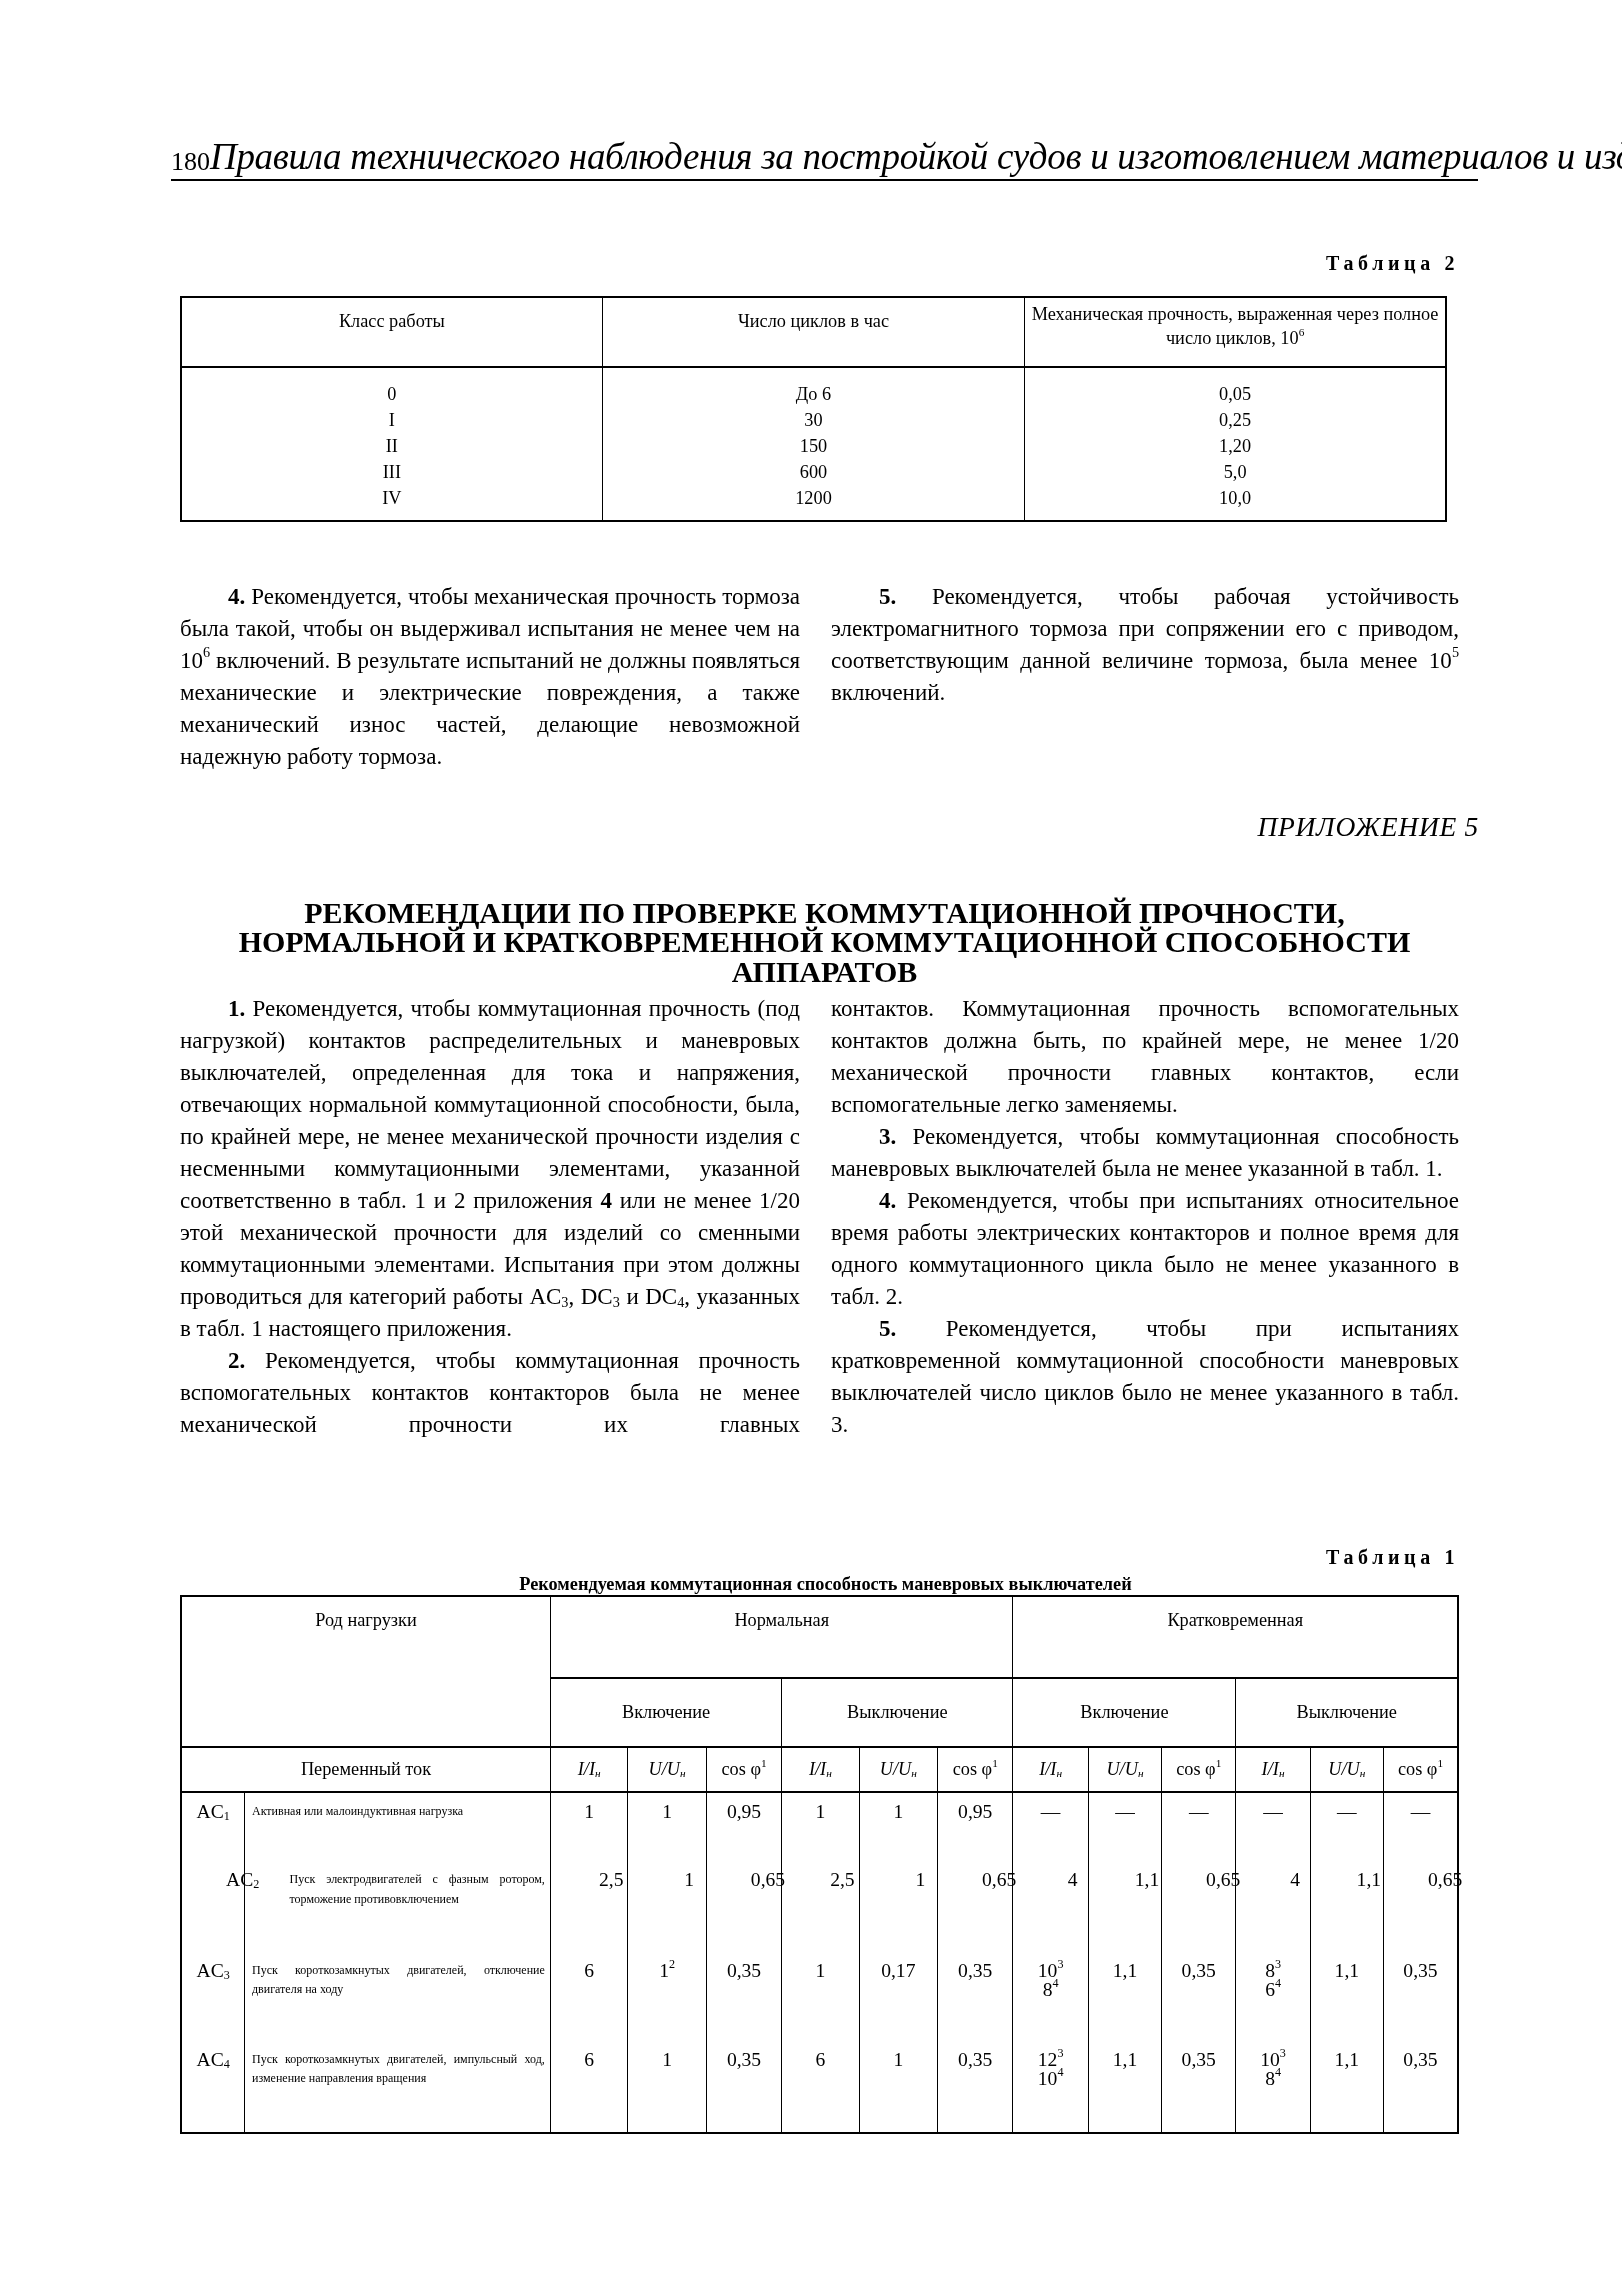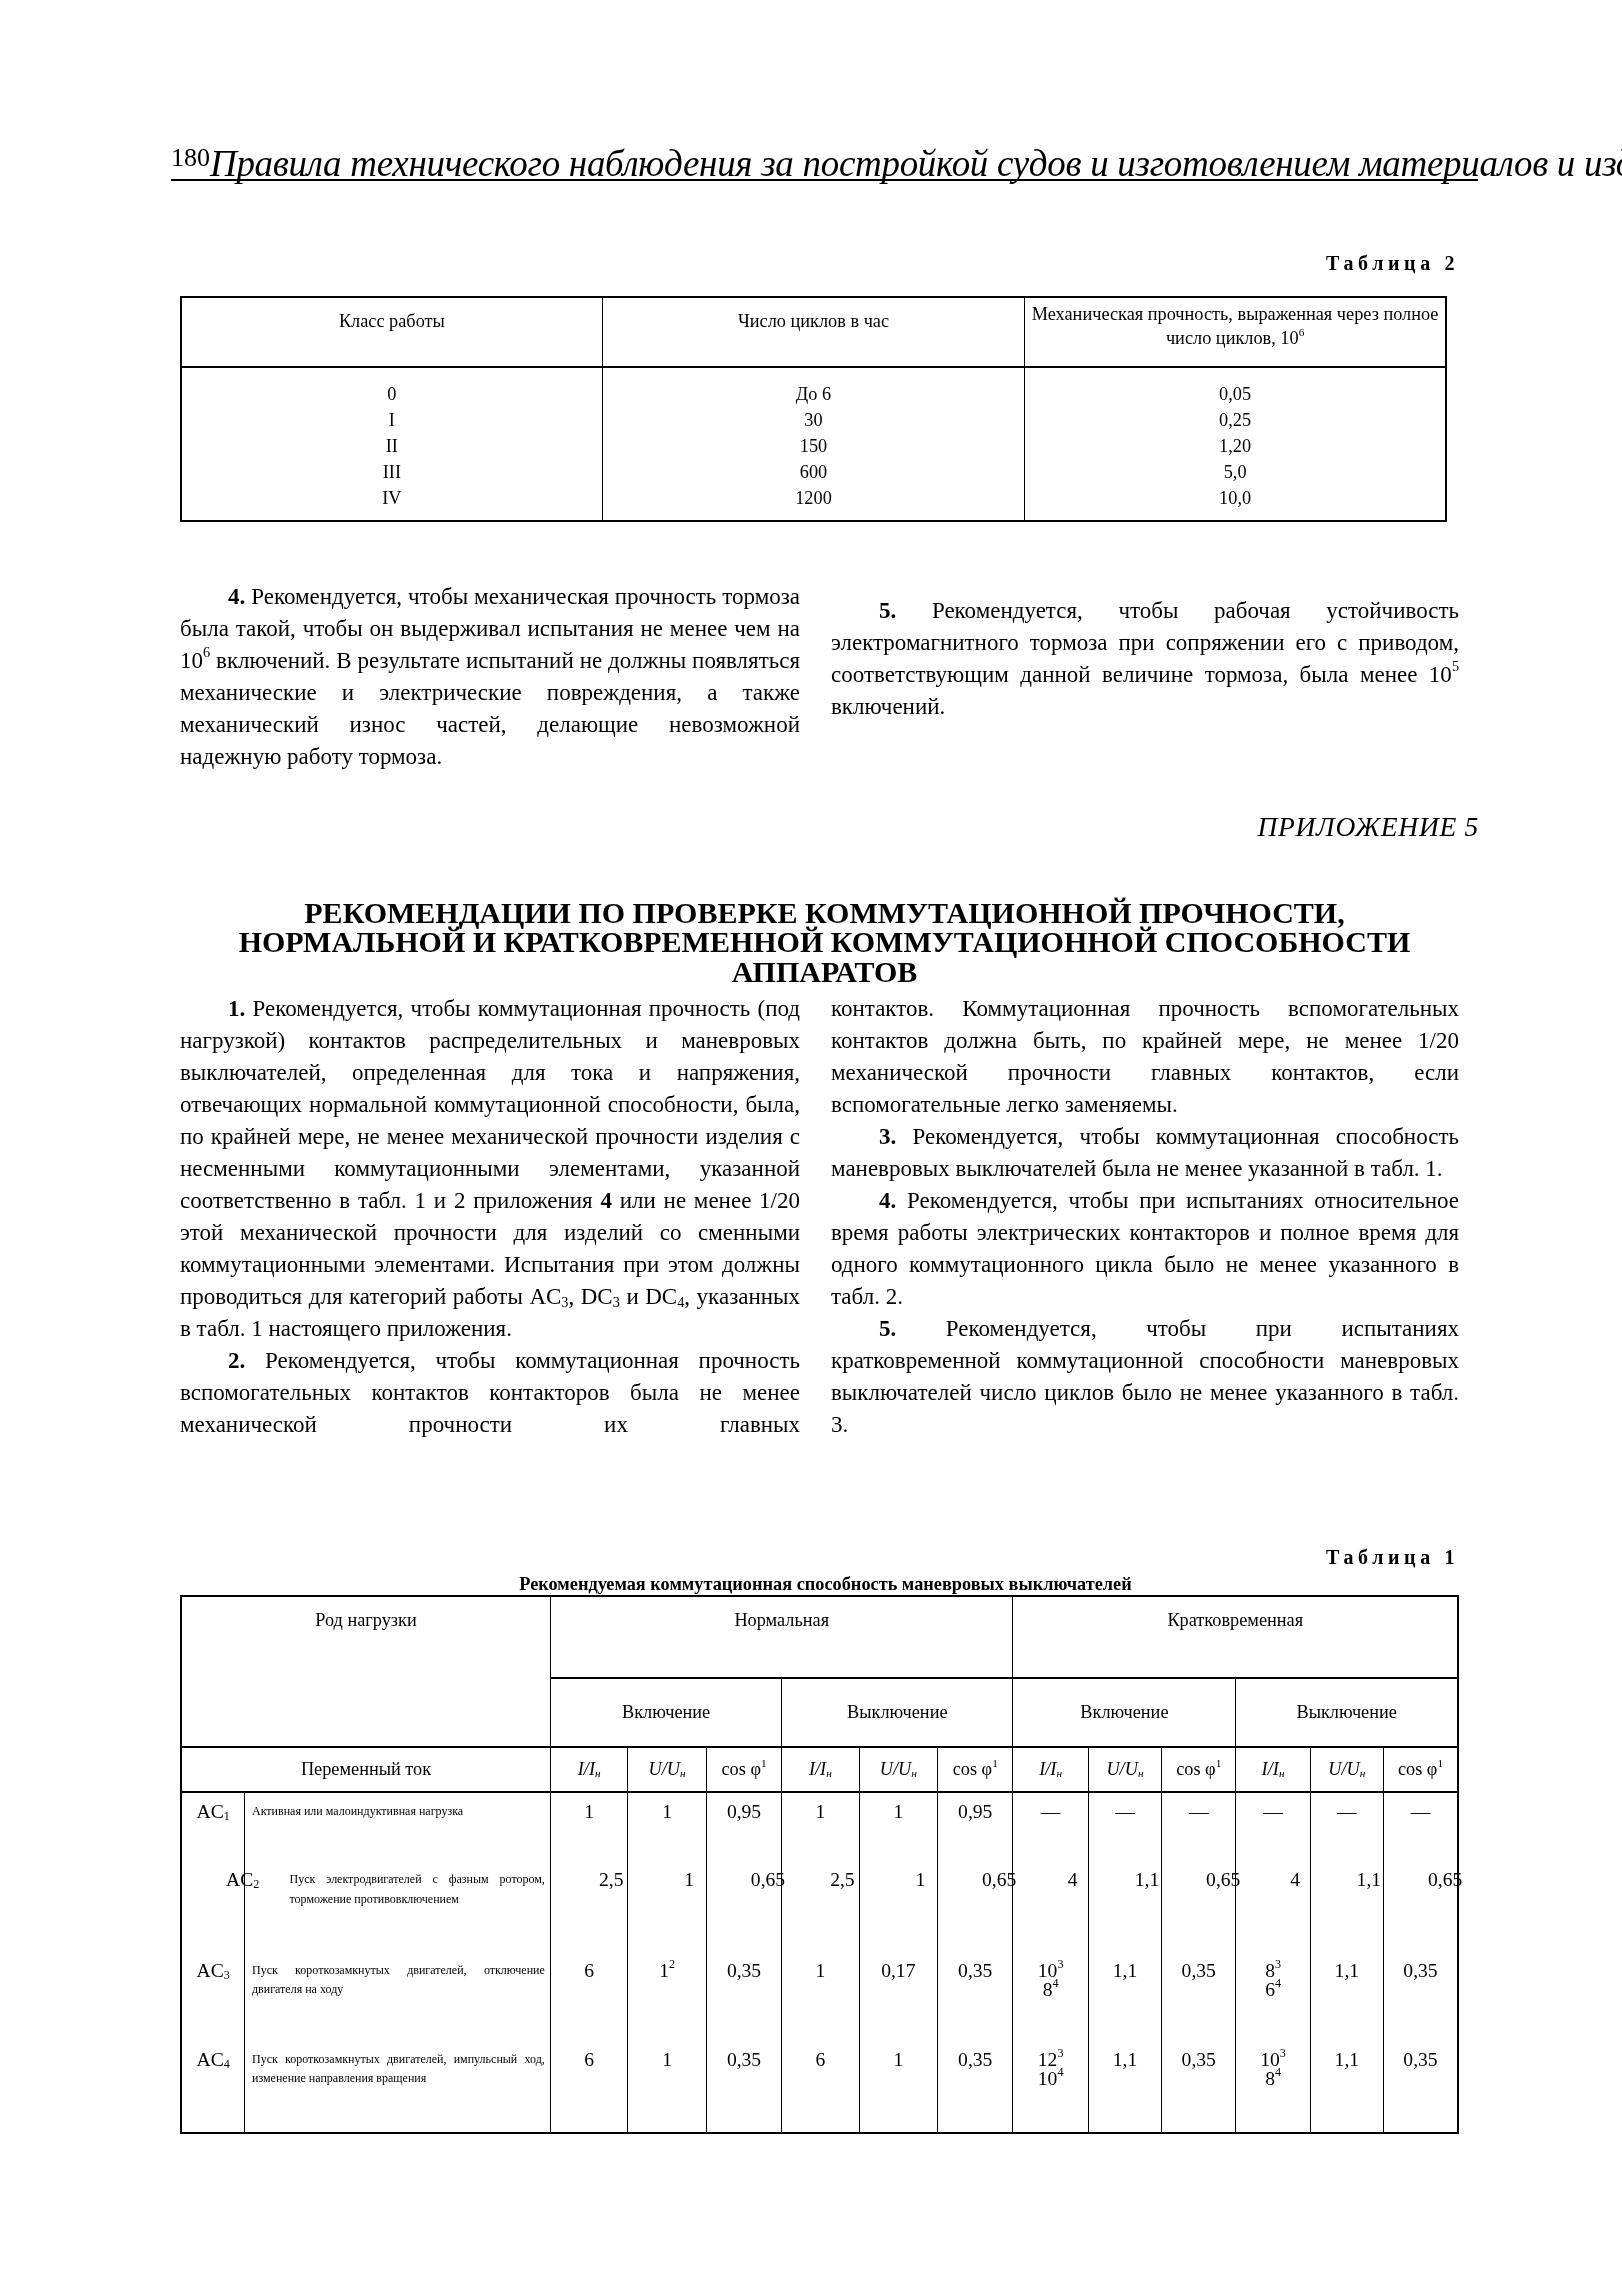--- a/index.html
+++ b/index.html
@@ -2,21 +2,21 @@
 <html style="font-size:10.5px"><head>
 <meta charset="utf-8">
 <style>
   html, body { margin: 0; padding: 0; background: #ffffff; }
   body { width: 1623px; height: 2295px; position: relative; overflow: hidden;
          font-family: "Liberation Serif", "DejaVu Serif", serif; color: #000; }
   .abs { position: absolute; }
 
   
   .run-header { left: 171px; top: 145px; width: 1307px; height: 34px; border-bottom: 2.6px solid #000;
-                display: flex; }
+                display: flex; align-items: flex-end; }
   .page-num { font-size: 26px; width: 98px; line-height: 1; padding-bottom: 3.9px; }
   .run-title { font-size: 37px; font-style: italic; line-height: 1; padding-bottom: 3.9px; letter-spacing: -0.3px; white-space: nowrap; }
 
   .tbl-label { font-size: 20px; letter-spacing: 4.6px; text-align: left; white-space: nowrap; font-weight: bold; }
 
   
   table { border-collapse: collapse; }
   .t2 { left: 180px; top: 296px; width: 1267px; border: 2.6px solid #000; font-size: 18.3px; }
   .t2 th { font-weight: normal; border: 1.3px solid #000; vertical-align: top; padding: 11.8px 2.6px 0; height: 56px; line-height: 23.6px; }
   .t2 thead tr { border-bottom: 2.6px solid #000; text-align: center; }
@@ -101,21 +101,21 @@
           <div>5,0</div>
           <div>10,0</div>
       </td>
     </tr>
   </tbody>
 </table>
 
 <div class="abs col" style="left:180px; top:581px; width:620px;">
   <p><b>4.</b><span> Рекомендуется, чтобы механическая прочность тормоза была такой, чтобы он выдерживал испытания не менее чем на 10</span><sup>6</sup><span> включений. В результате испытаний не должны появляться механические и электрические повреждения, а также механический износ частей, делающие невозможной надежную работу тормоза.</span></p>
 </div>
-<div class="abs col" style="left:831px; top:595px; width:628px;">
+<div class="abs col" style="left:831px; top:581px; width:628px;">
   <p><b>5.</b><span> Рекомендуется, чтобы рабочая устойчивость электромагнитного тормоза при сопряжении его с приводом, соответствующим данной величине тормоза, была менее 10</span><sup>5</sup><span> включений.</span></p>
 </div>
 
 <div class="abs appendix">ПРИЛОЖЕНИЕ 5</div>
 <div class="abs main-title">
   <div>РЕКОМЕНДАЦИИ ПО ПРОВЕРКЕ КОММУТАЦИОННОЙ ПРОЧНОСТИ,</div>
   <div>НОРМАЛЬНОЙ И КРАТКОВРЕМЕННОЙ КОММУТАЦИОННОЙ СПОСОБНОСТИ</div>
   <div>АППАРАТОВ</div>
 </div>
 

